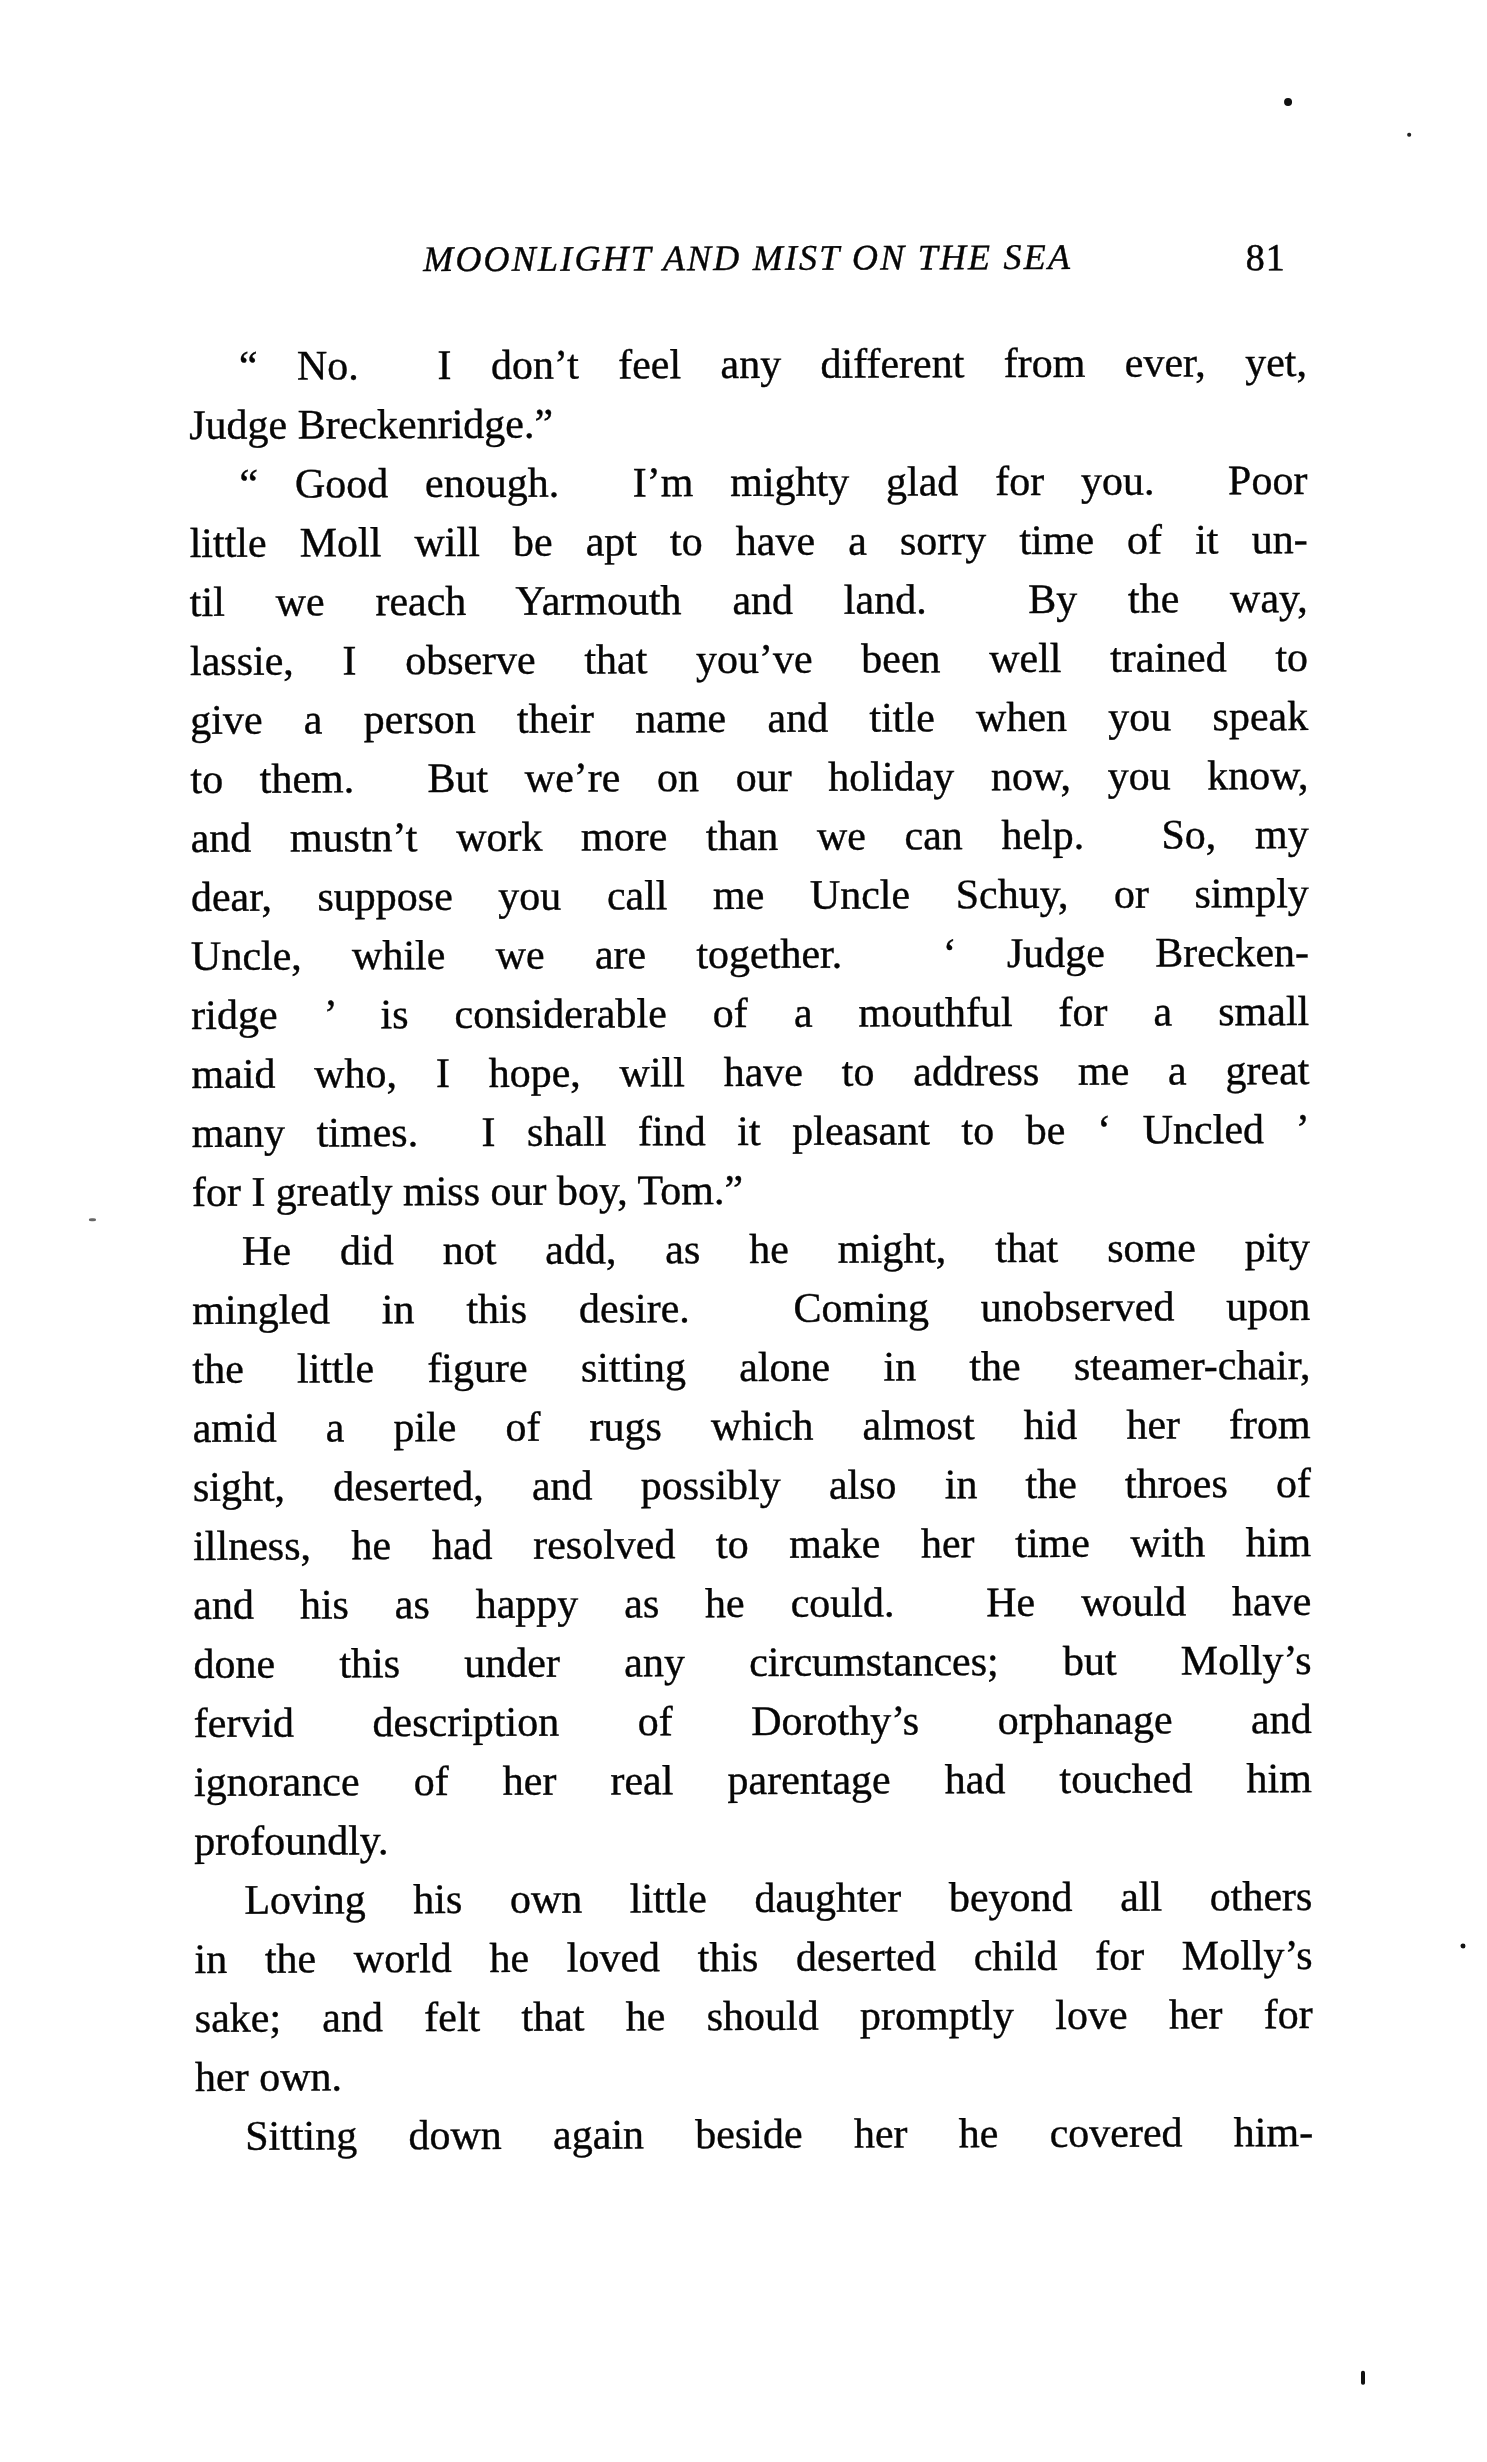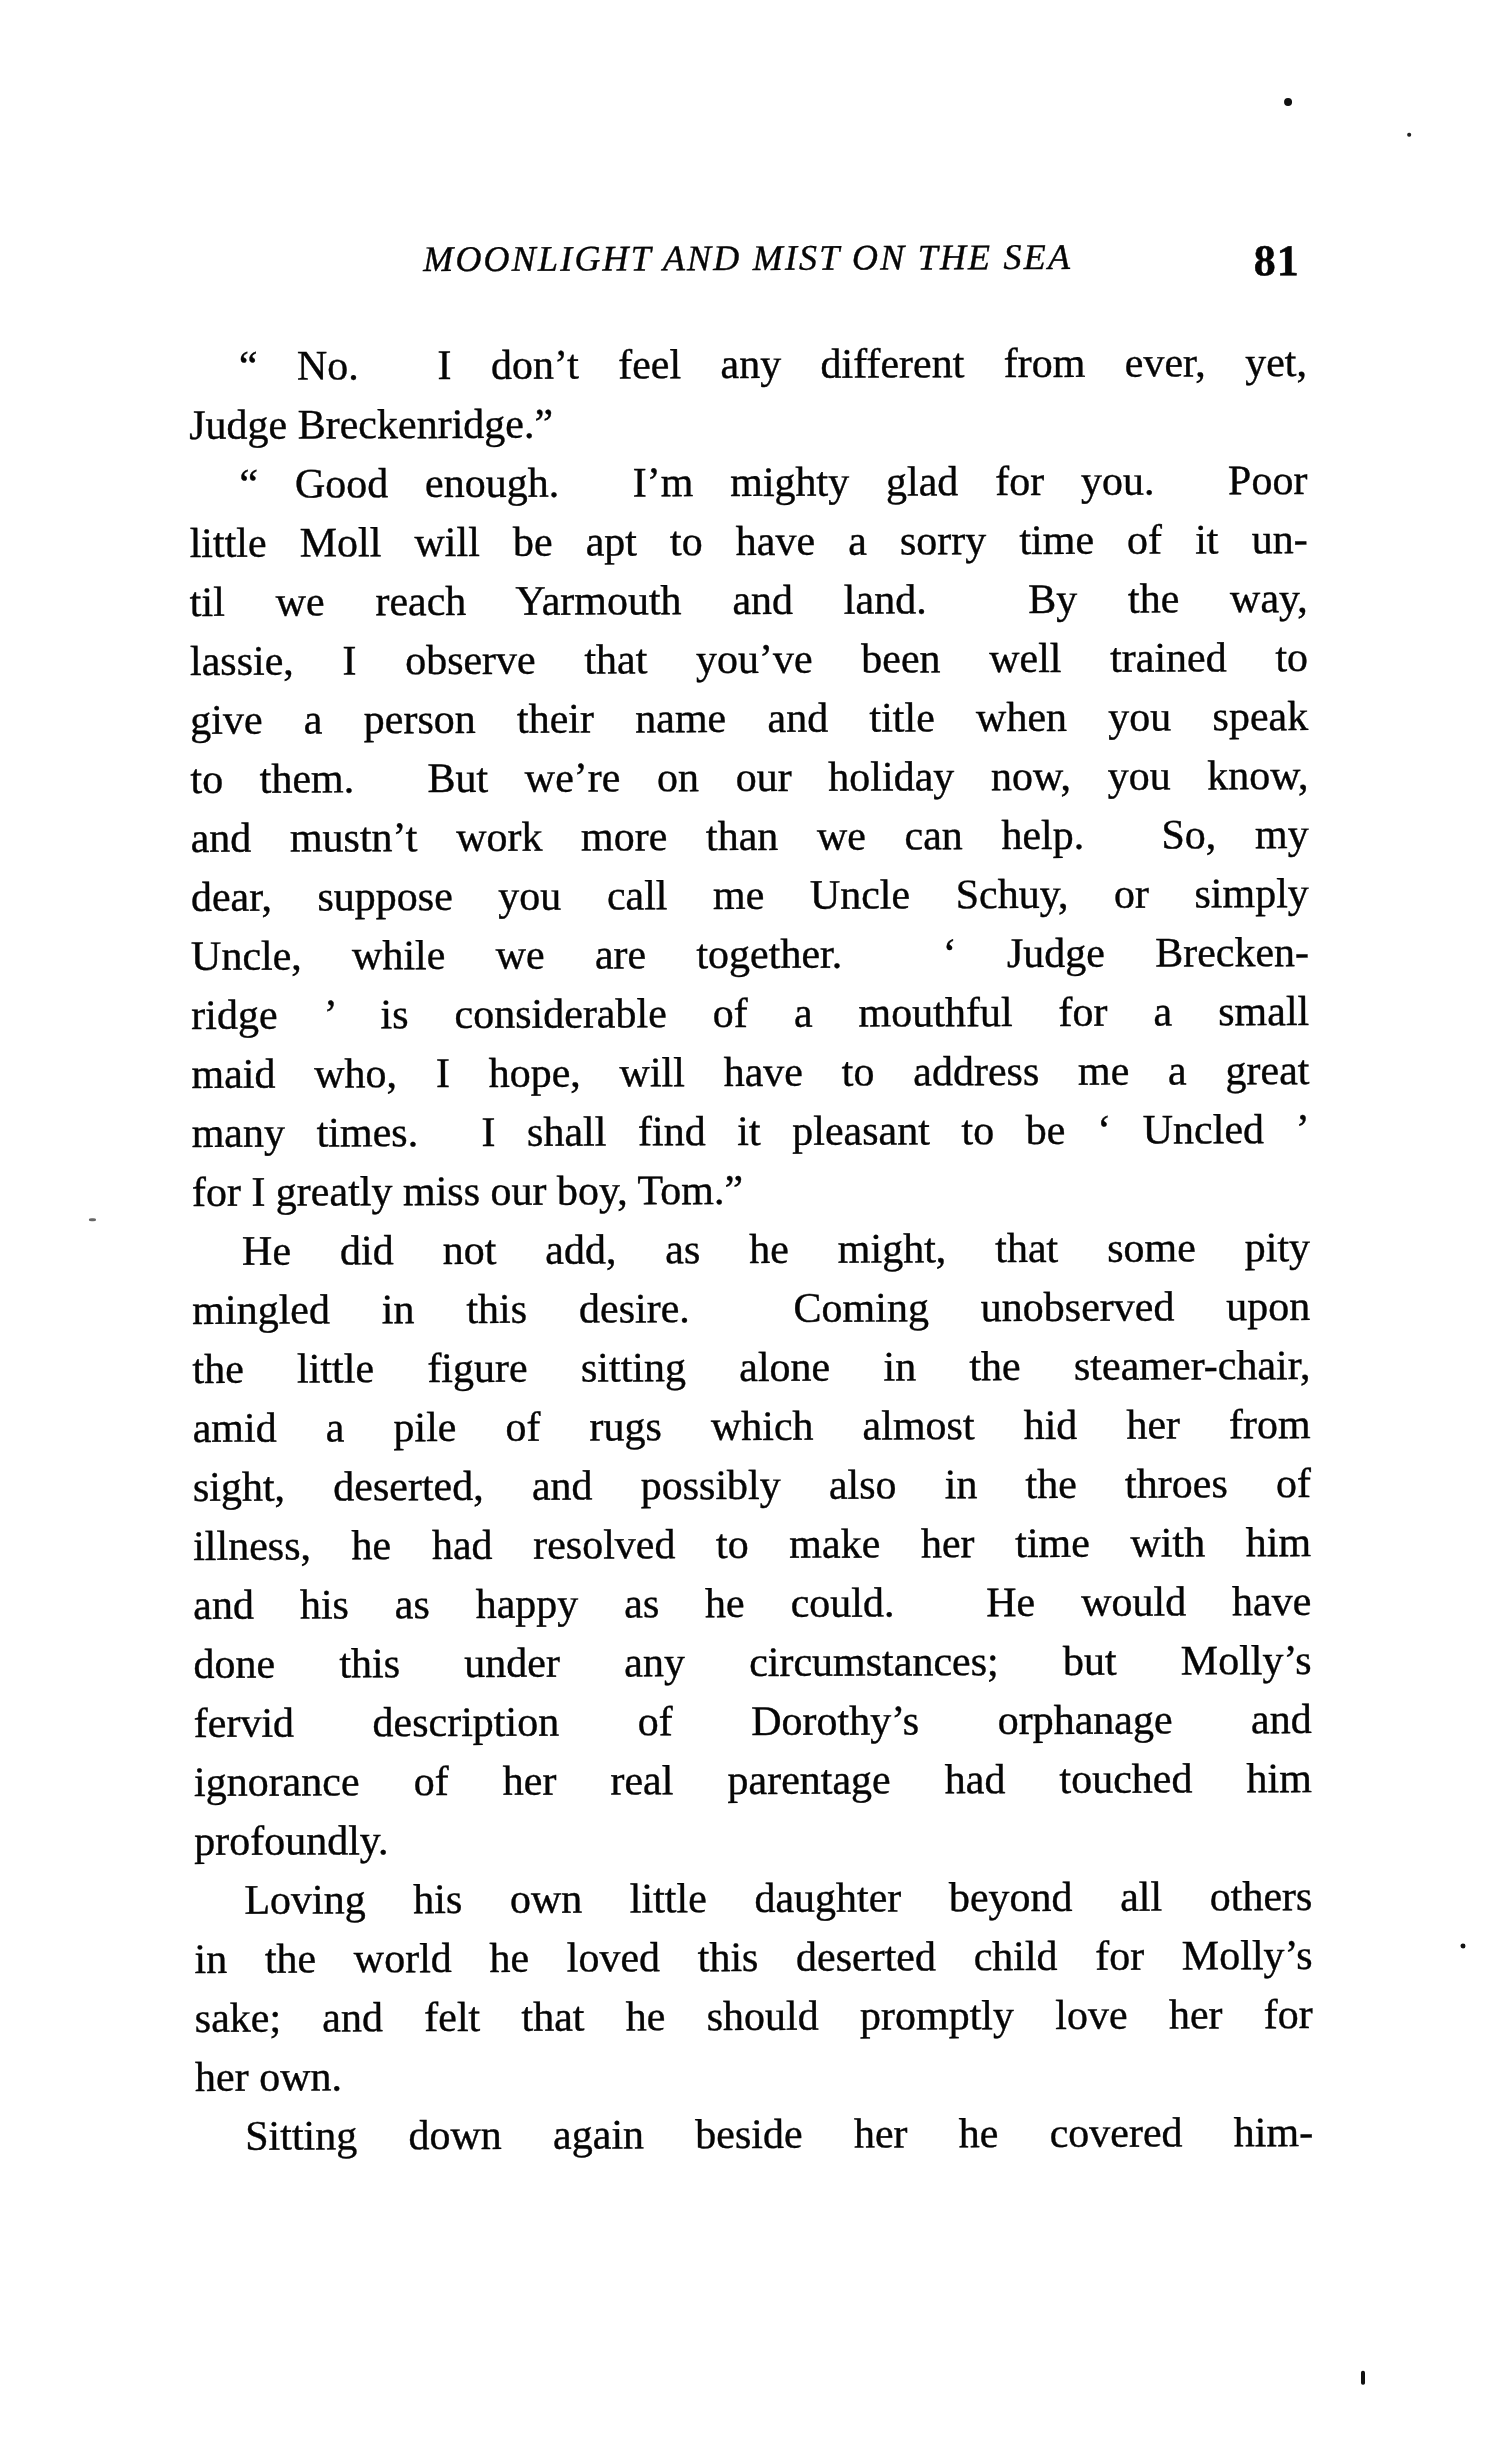--- a/index.html
+++ b/index.html
@@ -31,25 +31,24 @@
     transform: translateX(-50%);
     top: 0;
     font-style: italic;
     font-size: 36px;
     letter-spacing: 2.2px;
     white-space: nowrap;
     -webkit-text-stroke: 0.4px #060606;
   }
   .page-number {
     position: absolute;
-    right: 7px;
+    right: 21px;
     top: 0;
-    font-size: 44px;
+    font-size: 38px;
     letter-spacing: 0.9px;
-    font-weight: bold;
     -webkit-text-stroke: 0.5px #060606;
   }
   .text-block {
     position: absolute;
     left: 192px;
     top: 335px;
     width: 1118px;
   }
   .line {
     height: 59px;

